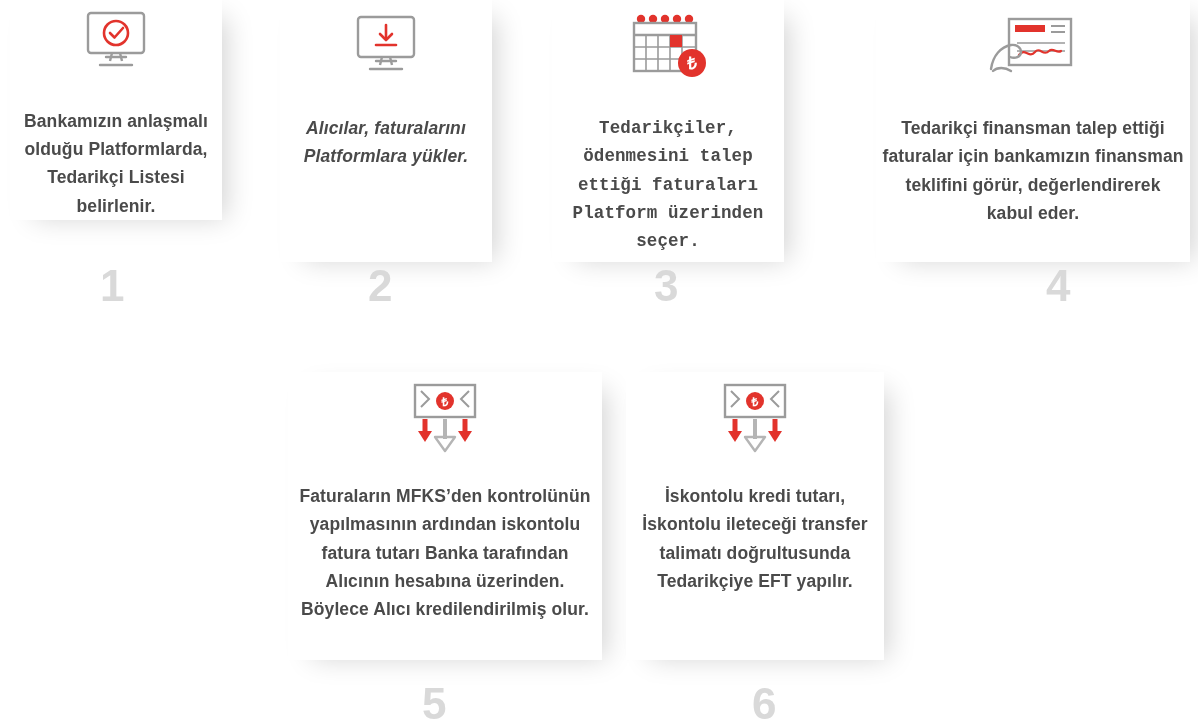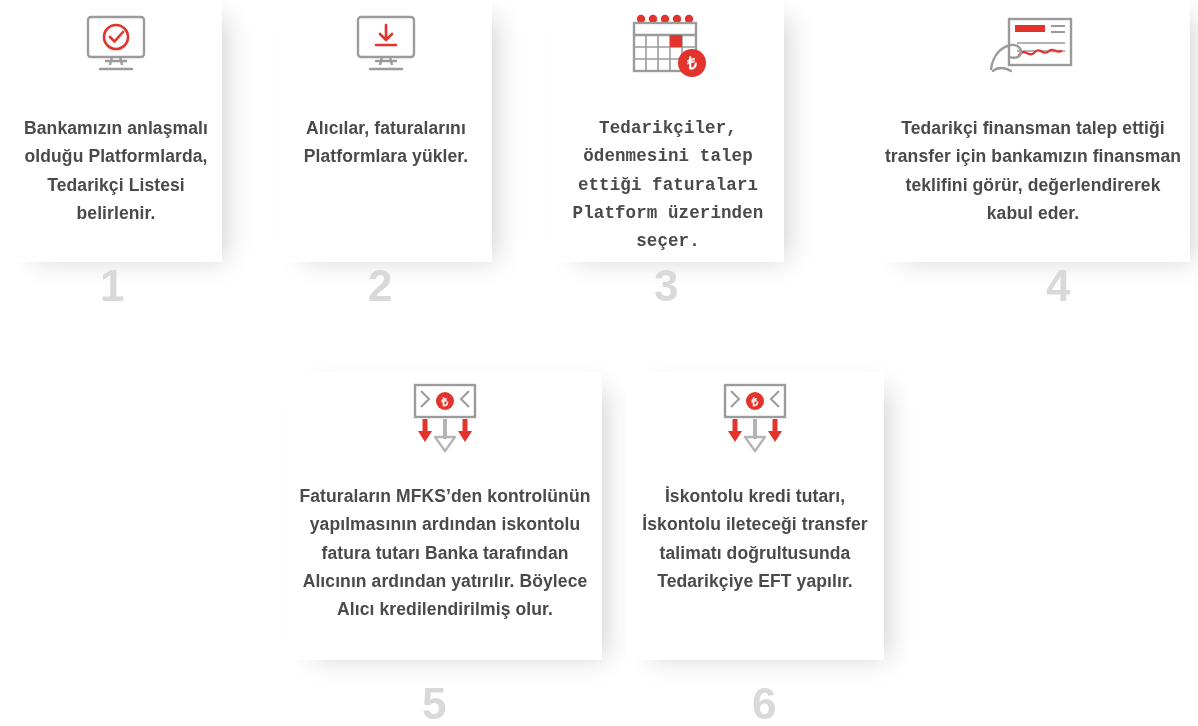--- a/index.html
+++ b/index.html
@@ -62,22 +62,22 @@
     position: absolute;
     font-size: 44px;
     font-weight: bold;
     color: #d9d9d9;
     letter-spacing: 0;
     line-height: 1;
     user-select: none;
   }
 
   
-  #step-1 { left: 10px;  top: 0px;   width: 212px; height: 262px; }
-  #step-2 { left: 280px; top: 0px;   width: 212px; height: 262px; }
+  #step-1 { left: 10px;  top: 0px;   width: 212px; height: 220px; }
+  #step-2 { left: 280px; top: 0px;   width: 212px; height: 262px; font-style: italic; }
   #step-3 { left: 552px; top: 0px;   width: 232px; height: 262px; }
   #step-4 { left: 876px; top: 0px;   width: 314px; height: 262px; }
 
   
   #step-5 { left: 288px; top: 372px; width: 314px; height: 288px; }
   #step-6 { left: 626px; top: 372px; width: 258px; height: 288px; }
 
   #step-1 .step-text { padding-top: 22px; }
   #step-2 .step-text { padding-top: 22px; }
   #step-3 .step-text { padding-top: 22px; font-family: Liberation Mono, monospace; }
@@ -162,42 +162,42 @@
         <svg width="100" height="66" viewBox="0 0 100 66">
           <rect x="26" y="6" width="62" height="46" fill="none" stroke="#9b9b9b" stroke-width="2.4"></rect>
           <rect x="32" y="12" width="30" height="7" fill="#e2332c"></rect>
           <path d="M68 13 h14 M68 19 h14" stroke="#9b9b9b" stroke-width="2"></path>
           <path d="M34 30 h48 M34 38 h48" stroke="#9b9b9b" stroke-width="1.6"></path>
           <path d="M36 42 c6 -8 10 4 16 -3 c5 -6 8 5 14 -1 c4 -4 8 3 12 0" fill="none" stroke="#e2332c" stroke-width="2.2" stroke-linecap="round"></path>
           <path d="M8 56 c2 -14 10 -22 20 -24 c6 -1 10 3 10 7 c0 5 -6 7 -11 5" fill="none" stroke="#9b9b9b" stroke-width="2.4" stroke-linecap="round"></path>
           <path d="M10 58 c4 -4 12 -4 18 0" fill="none" stroke="#9b9b9b" stroke-width="2.4" stroke-linecap="round"></path>
         </svg>
       </div>
-      <div class="step-text">Tedarikçi finansman talep ettiği transfer için bankamızın finansman teklifini görür, değerlendirerek kabul eder.</div>
+      <div class="step-text">Tedarikçi finansman talep ettiği faturalar için bankamızın finansman teklifini görür, değerlendirerek kabul eder.</div>
     </div>
   </div>
   <div class="step-number" id="num-4">4</div>
 
   <div class="step" id="step-5">
     <div class="step-inner">
       <div class="icon-wrap">
         <svg width="92" height="74" viewBox="0 0 92 74">
           <rect x="16" y="4" width="60" height="32" fill="none" stroke="#9b9b9b" stroke-width="2.4"></rect>
           <path d="M22 10 l8 8 l-8 8 M70 10 l-8 8 l8 8" fill="none" stroke="#9b9b9b" stroke-width="2"></path>
           <circle cx="46" cy="20" r="9" fill="#e2332c"></circle>
           <text x="46" y="25" text-anchor="middle" font-family="Liberation Sans, sans-serif" font-size="12" font-weight="bold" fill="#ffffff">₺</text>
           <path d="M26 38 v14" stroke="#e2332c" stroke-width="5" stroke-linecap="butt"></path>
           <path d="M19 50 l7 11 l7 -11 z" fill="#e2332c"></path>
           <path d="M66 38 v14" stroke="#e2332c" stroke-width="5" stroke-linecap="butt"></path>
           <path d="M59 50 l7 11 l7 -11 z" fill="#e2332c"></path>
           <path d="M46 38 v20" stroke="#b5b5b5" stroke-width="4"></path>
           <path d="M36 56 l10 14 l10 -14 z" fill="none" stroke="#b5b5b5" stroke-width="2.4" stroke-linejoin="round"></path>
         </svg>
       </div>
-      <div class="step-text">Faturaların MFKS’den kontrolünün yapılmasının ardından iskontolu fatura tutarı Banka tarafından Alıcının ardından yatırılır. Böylece Alıcı kredilendirilmiş olur.</div>
+      <div class="step-text">Faturaların MFKS’den kontrolünün yapılmasının ardından iskontolu fatura tutarı Banka tarafından Alıcının hesabına üzerinden. Böylece Alıcı kredilendirilmiş olur.</div>
     </div>
   </div>
   <div class="step-number" id="num-5">5</div>
 
   <div class="step" id="step-6">
     <div class="step-inner">
       <div class="icon-wrap">
         <svg width="92" height="74" viewBox="0 0 92 74">
           <rect x="16" y="4" width="60" height="32" fill="none" stroke="#9b9b9b" stroke-width="2.4"></rect>
           <path d="M22 10 l8 8 l-8 8 M70 10 l-8 8 l8 8" fill="none" stroke="#9b9b9b" stroke-width="2"></path>

